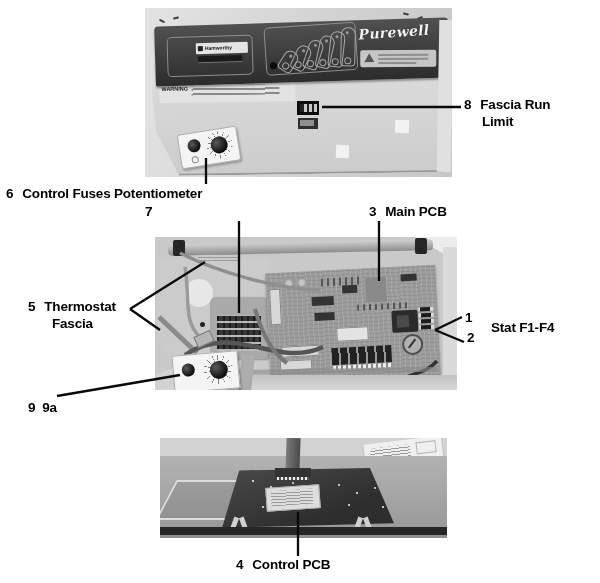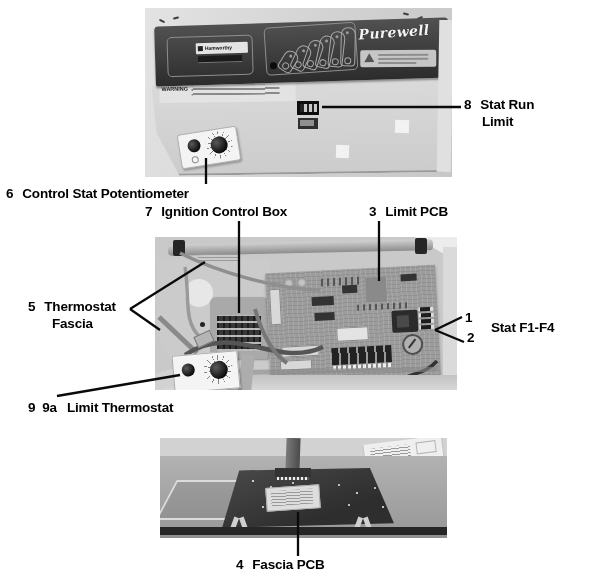--- a/index.html
+++ b/index.html
@@ -324,45 +324,44 @@
     <line x1="130" y1="309" x2="160" y2="330" stroke="#0a0a0a" stroke-width="2.3"></line>
     <line x1="435" y1="330" x2="462" y2="317" stroke="#0a0a0a" stroke-width="2.3"></line>
     <line x1="435" y1="330" x2="464" y2="342" stroke="#0a0a0a" stroke-width="2.3"></line>
     <line x1="57" y1="396" x2="180" y2="375" stroke="#0a0a0a" stroke-width="2.3"></line>
     <line x1="298" y1="512" x2="298" y2="556" stroke="#0a0a0a" stroke-width="2.3"></line>
   </svg>
 
   <div class="callout" style="left:464px;top:96px">
     <div class="crow">
       <span>8</span>
-      <span>Stat Run</span>
+      <span>Fascia Run</span>
     </div>
     <div class="crow" style="margin-left:18px">
       <span>Limit</span>
     </div>
   </div>
 
   <div class="callout" style="left:6px;top:185px">
     <div class="crow">
       <span>6</span>
-      <span>Control Stat Potentiometer</span>
+      <span>Control Fuses Potentiometer</span>
     </div>
   </div>
 
   <div class="callout" style="left:145px;top:203px">
     <div class="crow">
       <span>7</span>
-      <span>Ignition Control Box</span>
     </div>
   </div>
 
   <div class="callout" style="left:369px;top:203px">
     <div class="crow">
       <span>3</span>
-      <span>Limit PCB</span>
+      <span>Main PCB</span>
     </div>
   </div>
 
   <div class="callout" style="left:28px;top:298px">
     <div class="crow">
       <span>5</span>
       <span>Thermostat</span>
     </div>
     <div class="crow" style="margin-left:24px">
       <span>Fascia</span>
@@ -376,24 +375,23 @@
     <span>2</span>
   </div>
   <div class="callout" style="left:491px;top:319px">
     <span>Stat F1-F4</span>
   </div>
 
   <div class="callout" style="left:28px;top:399px">
     <div class="crow" style="gap:7px">
       <span>9</span>
       <span>9a</span>
-      <span style="margin-left:3px">Limit Thermostat</span>
     </div>
   </div>
 
   <div class="callout" style="left:236px;top:556px">
     <div class="crow">
       <span>4</span>
-      <span>Fascia PCB</span>
+      <span>Control PCB</span>
     </div>
   </div>
 
 </div>
 
 </body></html>

